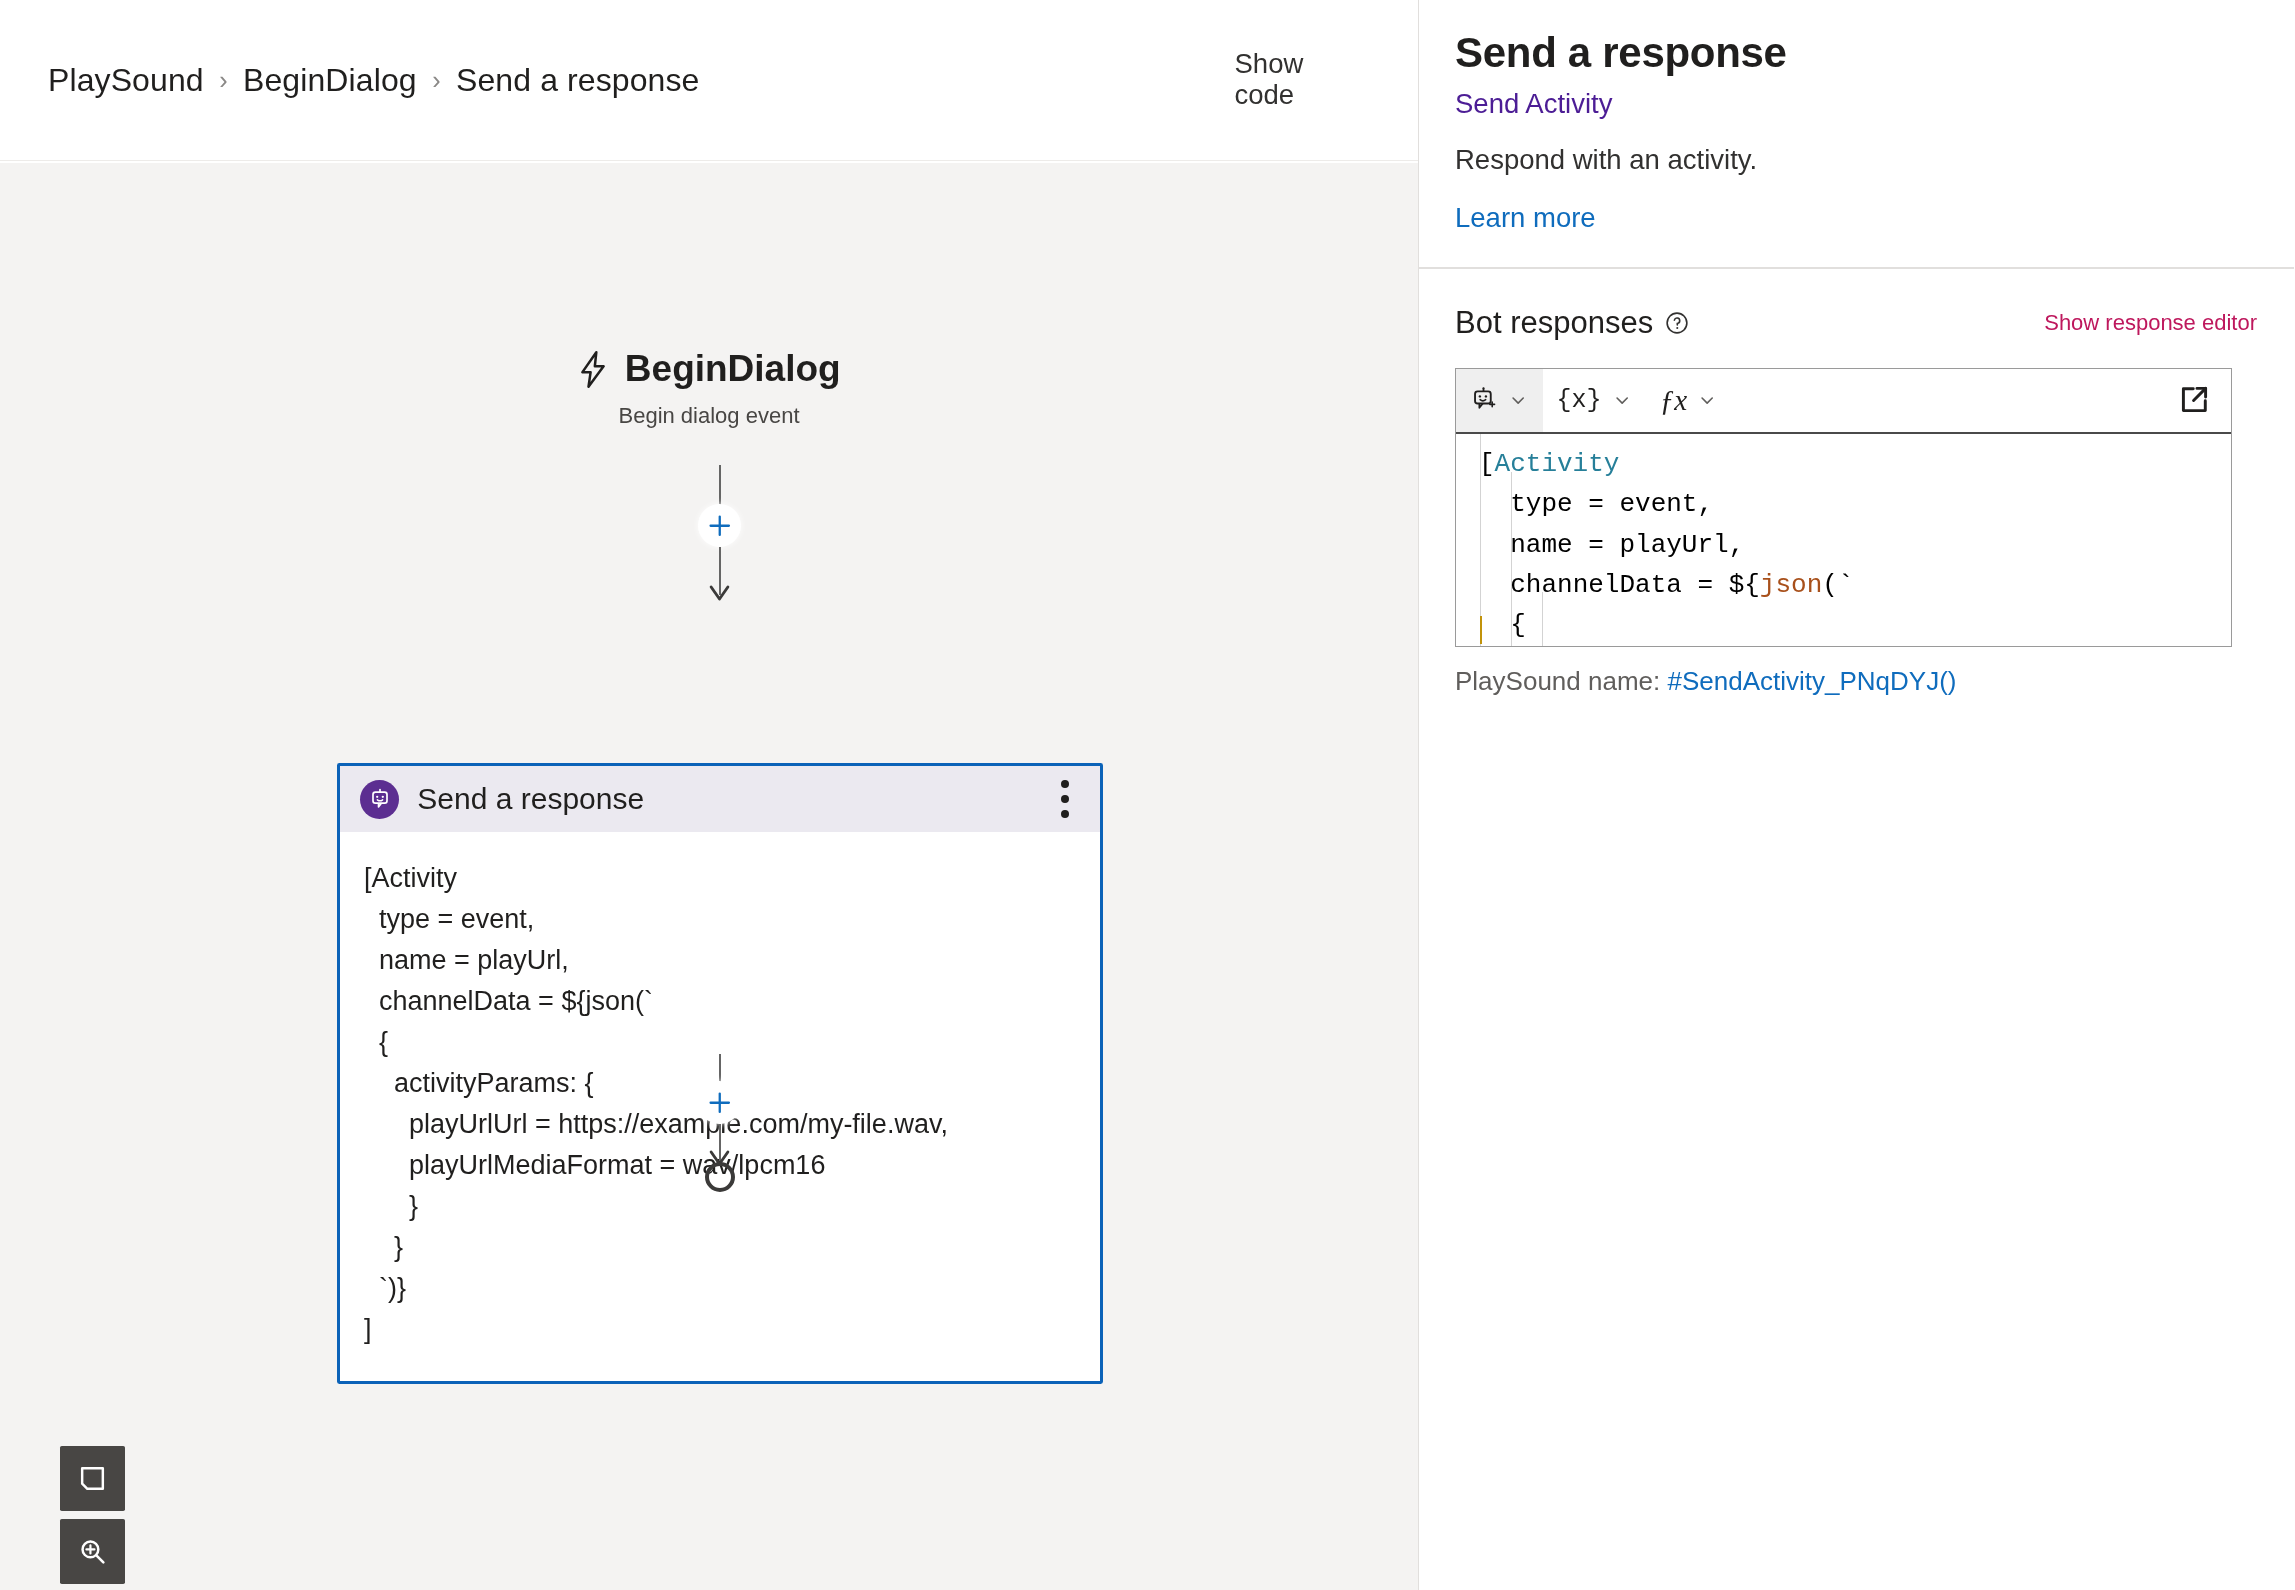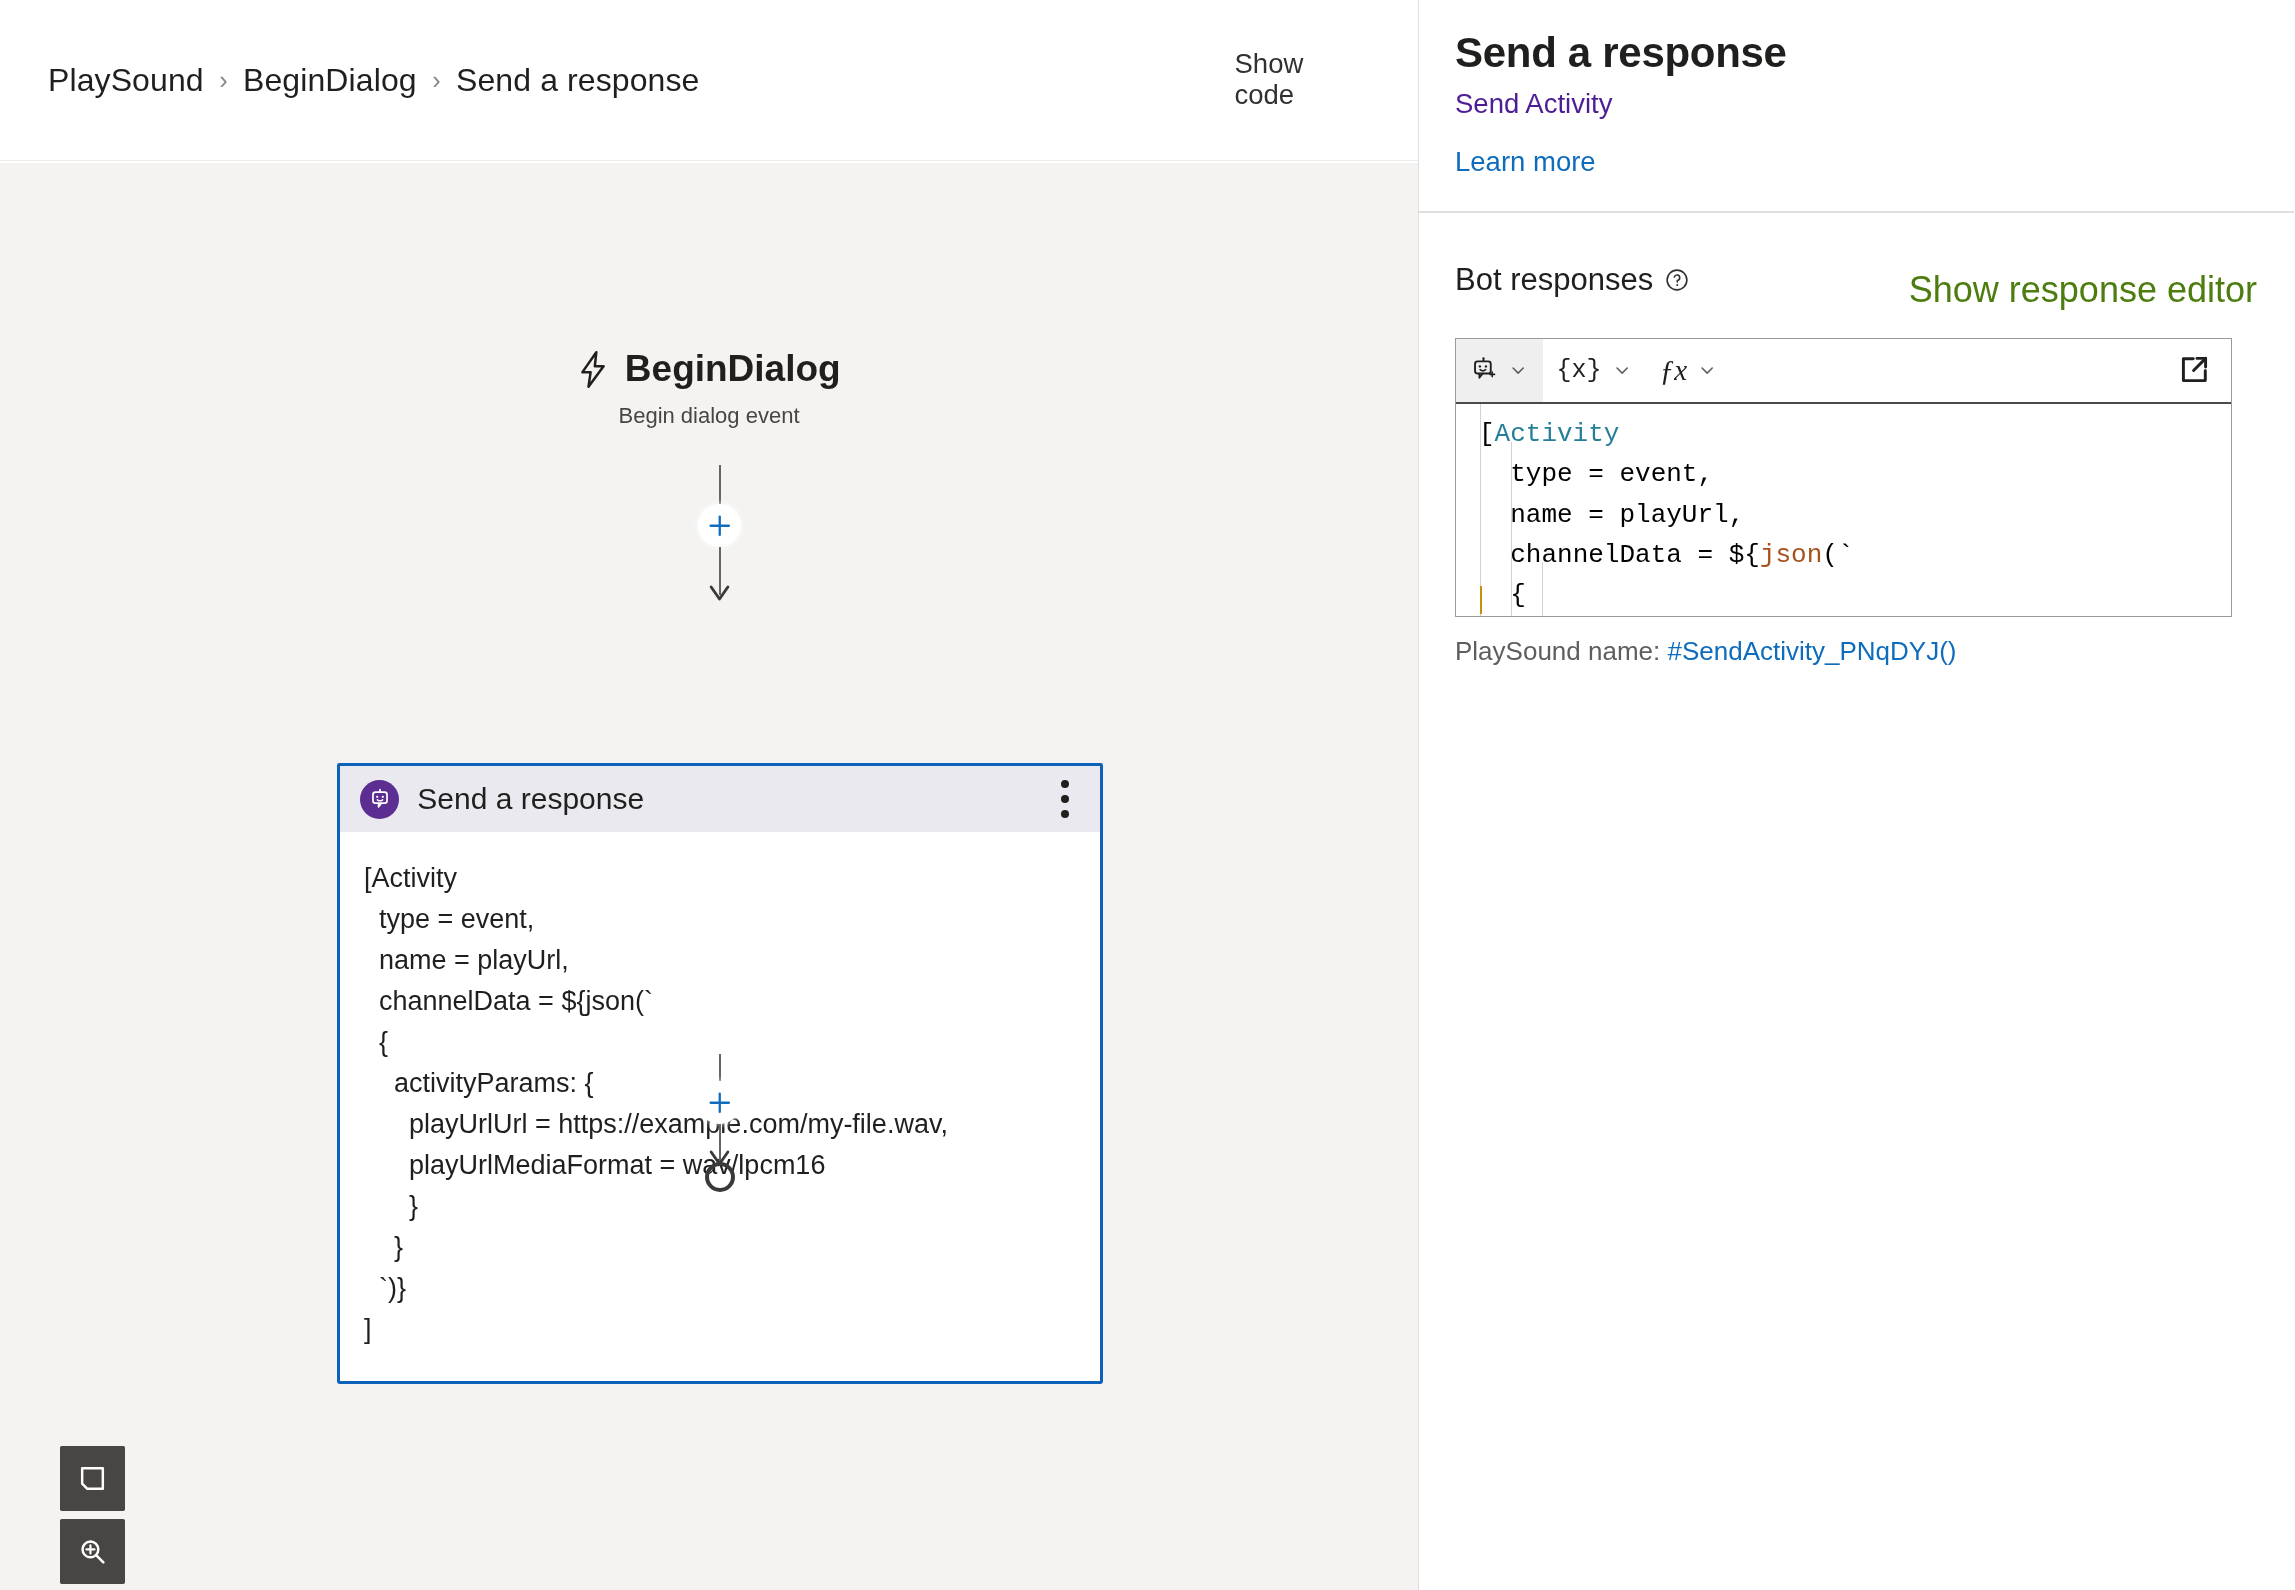--- a/index.html
+++ b/index.html
@@ -234,25 +234,24 @@
     color: #201f1e;
   }
   .help-icon {
     margin-left: 9.6px;
     width: 27.5px; height: 27.5px;
     display: inline-flex;
     align-items: center; justify-content: center;
   }
   .br-editor-link {
     margin-left: auto;
-    font-size: 36px;
-    color: #4d7c0f;
+    font-size: 22px;
+    color: #be185d;
     cursor: pointer;
     white-space: nowrap;
-    margin-top: 20px;
   }
 
   .editor-frame {
     margin-top: 27.5px;
     width: 777px;
     border: 1.8px solid #9a9a9a;
     background: #ffffff;
   }
   .editor-toolbar {
     height: 65px;
@@ -429,20 +428,21 @@
         </div>
       </div>
 
     </div>
   </div>
 
   <div class="right-pane">
     <div class="rp-inner">
       <div class="rp-title">Send a response</div>
       <div class="rp-subtitle">Send Activity</div>
+      <div class="rp-desc">Respond with an activity.</div>
       <span class="rp-link">Learn more</span>
 
 
       <div class="rp-divider"></div>
 
       <div class="br-header">
         <span class="br-label">Bot responses</span>
         <span class="help-icon">
           <svg width="26" height="26" viewBox="0 0 24 24">
             <circle cx="12" cy="12" r="9.1" fill="none" stroke="#323130" stroke-width="1.5"></circle>

